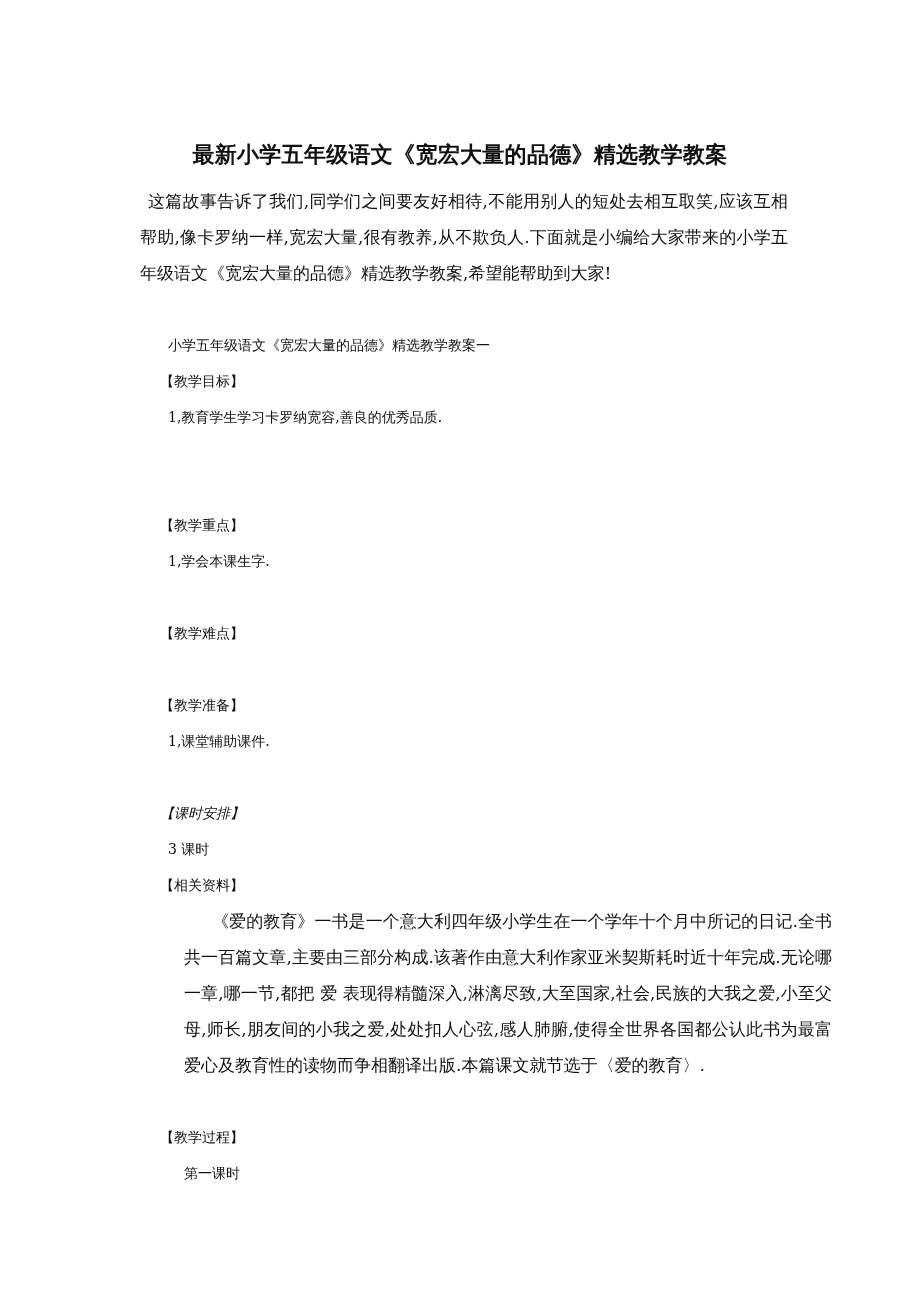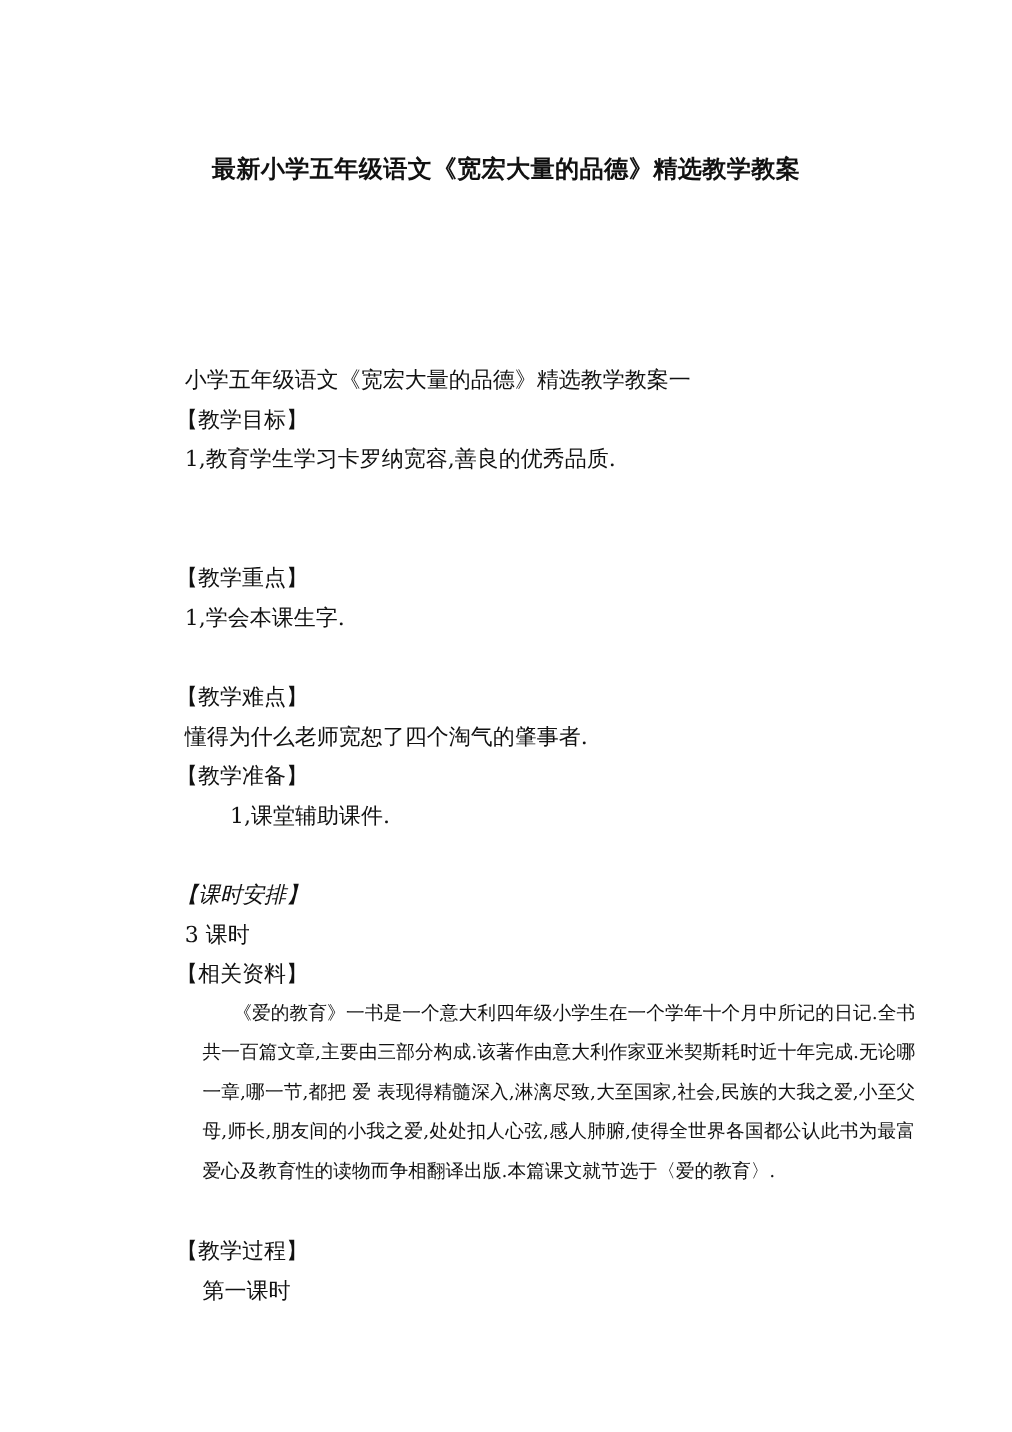--- a/index.html
+++ b/index.html
@@ -4,46 +4,46 @@
   <style>
     html, body { margin: 0; padding: 0; background: #ffffff; }
     body { width: 920px; height: 1302px; position: relative; overflow: hidden;
            font-family: "DejaVu Serif", "Liberation Serif", serif; color: #111; }
     .page { position: absolute; left: 0; top: 0; width: 796px; height: 1302px; }
     .title { position: absolute; left: 0; width: 920px; top: 138px; text-align: center;
              font-family: "DejaVu Sans", "Liberation Sans", sans-serif; font-weight: bold;
              font-size: 22px; line-height: 34px; letter-spacing: 0.3px; color: #111; }
     .para { position: absolute; left: 140px; width: 648px; font-size: 17px;
             line-height: 36px; text-align: justify; text-align-last: left; }
-    .line { position: absolute; left: 140px; font-size: 20px; line-height: 36px; white-space: nowrap; }
+    .line { position: absolute; left: 140px; font-size: 14px; line-height: 36px; white-space: nowrap; }
     .ind { left: 168px; }
     .head { left: 160px; }
     .first-indent { text-indent: 8px; }
     .para-indent { text-indent: 28px; margin-left: 44px; }
   </style>
 </head>
 <body>
 
 <div class="page">
   <div class="title">最新小学五年级语文《宽宏大量的品德》精选教学教案</div>
 
+  <div class="para first-indent" style="top:183px;">这篇故事告诉了我们,同学们之间要友好相待,不能用别人的短处去相互取笑,应该互相帮助,像卡罗纳一样,宽宏大量,很有教养,从不欺负人.下面就是小编给大家带来的小学五年级语文《宽宏大量的品德》精选教学教案,希望能帮助到大家!</div>
 
   <div class="line ind" style="top:327px;">小学五年级语文《宽宏大量的品德》精选教学教案一</div>
 
   <div class="line head" style="top:363px;">【教学目标】</div>
   <div class="line ind" style="top:399px;">1,教育学生学习卡罗纳宽容,善良的优秀品质.</div>
 
   <div class="line head" style="top:507px;">【教学重点】</div>
   <div class="line ind" style="top:543px;">1,学会本课生字.</div>
 
   <div class="line head" style="top:615px;">【教学难点】</div>
-  <div class="line ind" style="top:651px;">懂得为什么老师宽恕了四个淘气的肇事者.</div>
 
   <div class="line head" style="top:687px;">【教学准备】</div>
-  <div class="line ind" style="top:723px;margin-left:41px;">1,课堂辅助课件.</div>
+  <div class="line ind" style="top:723px;">1,课堂辅助课件.</div>
 
   <div class="line head" style="top:795px;font-style:italic;">【课时安排】</div>
   <div class="line ind" style="top:831px;">3 课时</div>
 
   <div class="line head" style="top:867px;">【相关资料】</div>
   <div class="para para-indent" style="top:903px;">《爱的教育》一书是一个意大利四年级小学生在一个学年十个月中所记的日记.全书共一百篇文章,主要由三部分构成.该著作由意大利作家亚米契斯耗时近十年完成.无论哪一章,哪一节,都把 爱 表现得精髓深入,淋漓尽致,大至国家,社会,民族的大我之爱,小至父母,师长,朋友间的小我之爱,处处扣人心弦,感人肺腑,使得全世界各国都公认此书为最富爱心及教育性的读物而争相翻译出版.本篇课文就节选于〈爱的教育〉.</div>
 
   <div class="line head" style="top:1119px;">【教学过程】</div>
   <div class="line ind" style="top:1155px;margin-left:16px;">第一课时</div>
 </div>

